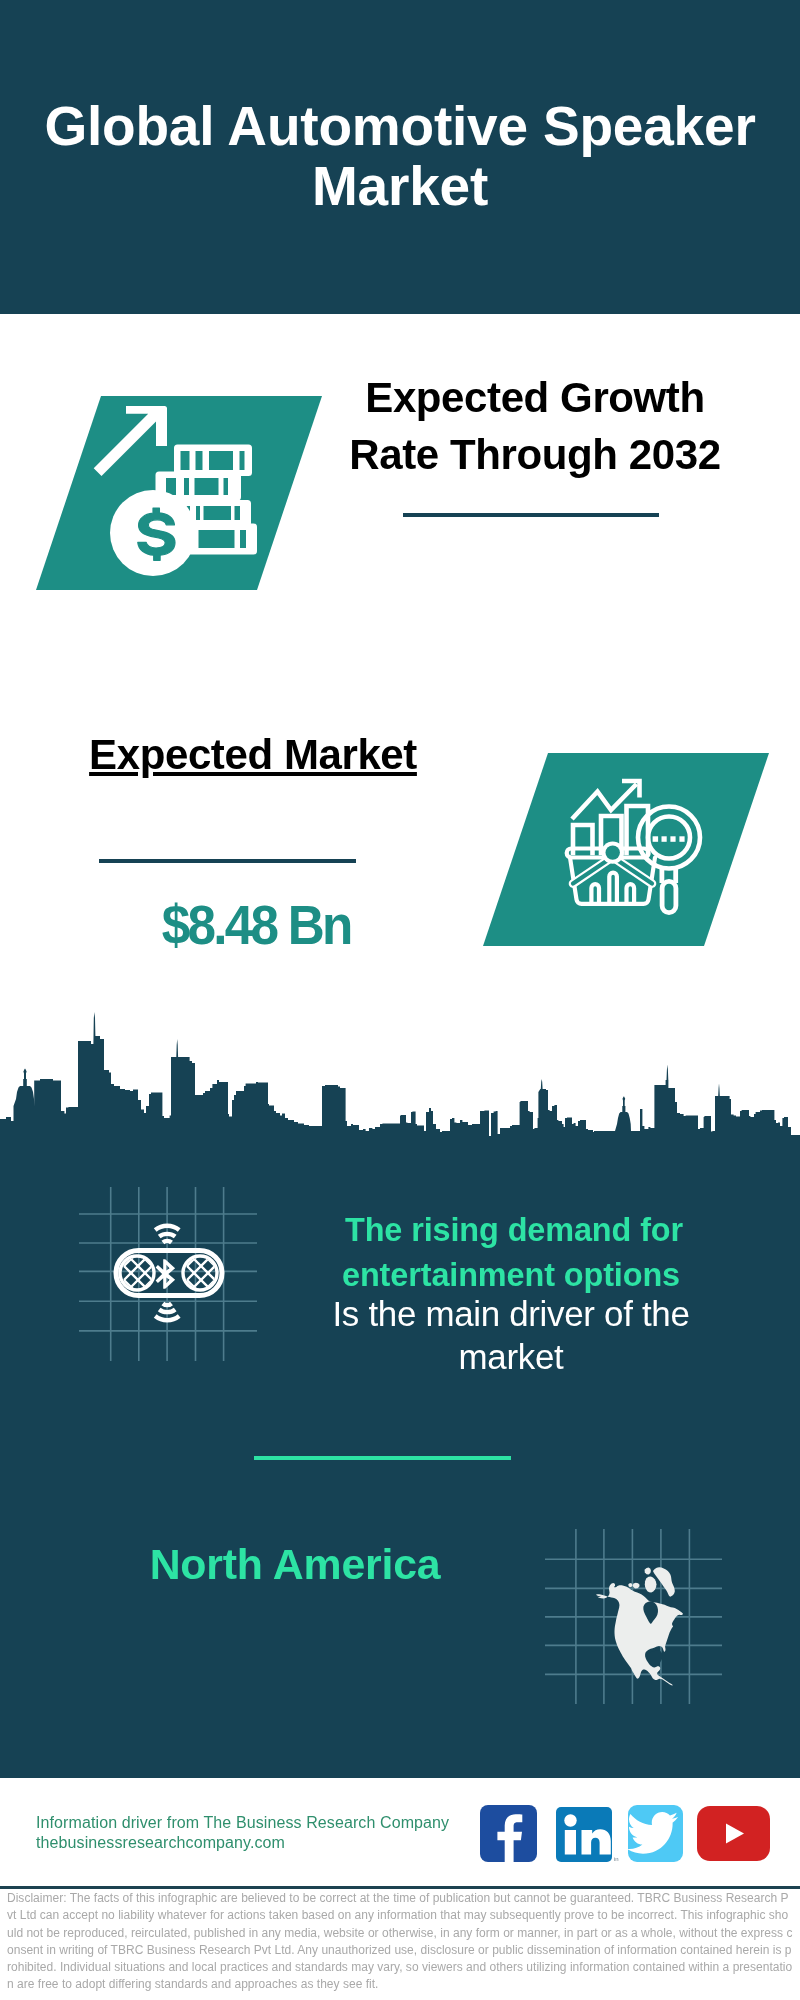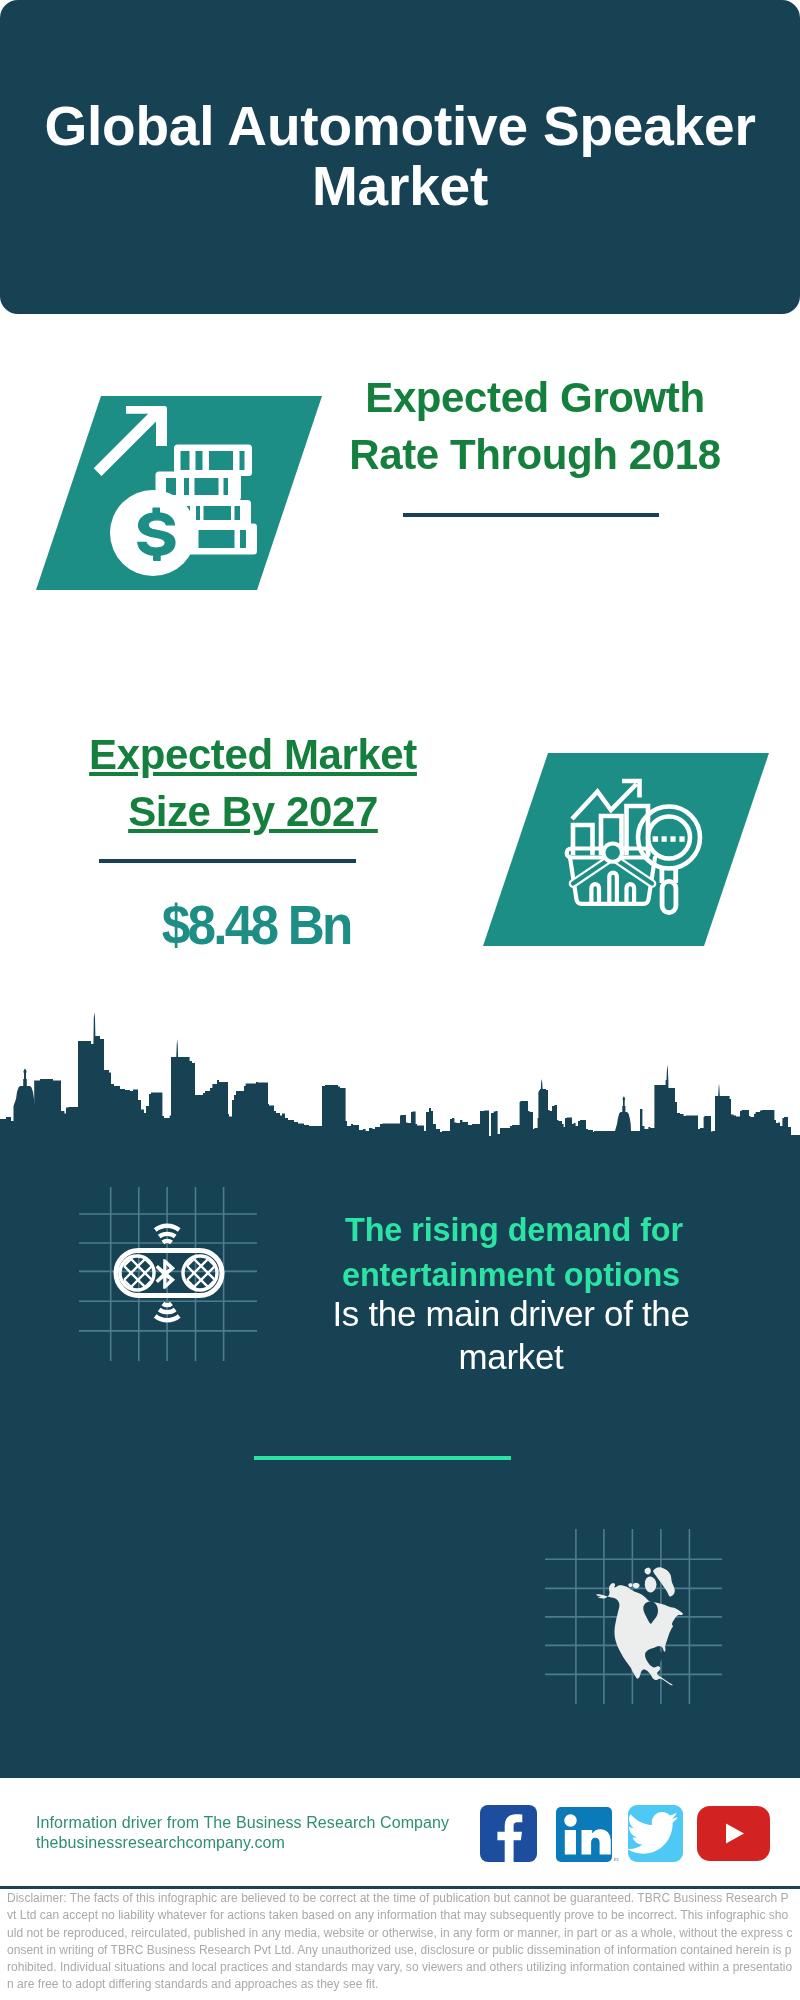--- a/index.html
+++ b/index.html
@@ -1,19 +1,19 @@
 <!DOCTYPE html>
 <html><head>
 <meta charset="utf-8">
 <title>Global Automotive Speaker Market</title>
 <style>
   html,body{margin:0;padding:0;}
   body{width:800px;height:2000px;background:#ffffff;font-family:"Liberation Sans",sans-serif;overflow:hidden;}
   .page{position:relative;width:800px;height:2000px;}
-  .header{position:absolute;left:0;top:0;width:800px;height:314px;background:#164254;border-radius:18px;}
+  .header{position:absolute;left:0;top:0;width:800px;height:314px;background:#164254;}
   .header-title{position:absolute;left:30px;top:96px;width:740px;text-align:center;color:#ffffff;
     font-size:55px;font-weight:bold;line-height:60px;letter-spacing:-0.2px;}
 
 
   
   .darkwrap{position:absolute;left:0;top:1000px;width:800px;height:778px;overflow:hidden;}
   .skyline{position:absolute;left:0;top:0;}
   .darkfill{position:absolute;left:0;top:180px;width:800px;height:598px;background:#164254;}
 
 
@@ -39,21 +39,21 @@
   #li-tm{position:absolute;left:614px;top:51px;font-size:6px;color:#6b7b86;}
   #tw{left:628px;top:0px;width:55px;height:57px;background:#4ec9f5;border-radius:9px;}
   #yt{left:697px;top:1px;width:73px;height:55px;background:#d22222;border-radius:13px;}
   .footer-rule{position:absolute;left:0;top:1886px;width:800px;height:3px;background:#1d4250;}
   .disclaimer{position:absolute;left:7px;top:1890px;width:786px;color:#a9a9a9;
      font-size:12px;line-height:17.3px;text-align:left;letter-spacing:0.02px;
      word-break:break-all;}
 
   
   .para{position:absolute;}
-  .stat-label{position:absolute;text-align:center;color:#15803d;font-weight:bold;
+  .stat-label{position:absolute;text-align:center;color:#000000;font-weight:bold;
     font-size:42px;line-height:57px;letter-spacing:-0.4px;}
   .stat-rule{position:absolute;height:4px;background:#164254;}
   .stat-value{position:absolute;text-align:center;color:#1d8e85;font-weight:bold;
     font-size:108px;line-height:108px;letter-spacing:-4px;}
   .stat-value > span{display:inline-block;transform:scaleX(0.915);transform-origin:center;}
 
   
   #stat1-label{left:285px;top:369px;width:500px;}
   #stat1-rule{left:403px;top:513px;width:256px;}
   #stat1-value{left:294px;top:554px;width:500px;}
@@ -88,21 +88,21 @@
 
       <path d="M169,523.5 h84.5 a3.5,3.5 0 0 1 3.5,3.5 v24 a3.5,3.5 0 0 1 -3.5,3.5 h-84.5 a3.5,3.5 0 0 1 -3.5,-3.5 v-24 a3.5,3.5 0 0 1 3.5,-3.5 z
                M172,530 v18 h10 v-18 z  M186,530 v18 h6 v-18 z  M198.5,530 v18 h36 v-18 z  M240,530 v18 h6 v-18 z" fill-rule="evenodd"></path>
 
       <circle cx="153" cy="533" r="43"></circle>
       <path d="M152.5,509 h7.5 v5.6 c9.6,0.7 16.6,5.9 17.4,13.9 h-9.6 c-0.9,-3.6 -4.8,-5.8 -10.4,-5.8 -6,0 -10.2,2.4 -10.2,5.9 0,2.9 2.2,4.6 7.3,5.7 l9.4,2 c9.6,2 14.1,6.1 14.1,13 0,8 -6.7,13.4 -17.2,14.3 v5.9 h-7.5 v-5.9 c-10.6,-0.8 -17.7,-6.5 -18.4,-14.8 h9.8 c0.9,4 5.2,6.4 11.4,6.4 6.2,0 10.5,-2.4 10.5,-5.9 0,-2.8 -2.1,-4.5 -7.5,-5.6 l-9.2,-1.9 c-9.4,-1.9 -14.1,-6.1 -14.1,-12.7 0,-7.7 6.6,-13.2 16.7,-14.1 z" fill="#1d8e85" stroke="#1d8e85" stroke-width="1.3" stroke-linejoin="round" transform="translate(156,533.5) scale(0.865) translate(-156,-538.5)"></path>
     </g>
   </svg>
   <div class="stat-label" id="stat1-label">
     <span>Expected Growth</span><br>
-    <span>Rate Through 2018</span>
+    <span>Rate Through 2032</span>
   </div>
   <div class="stat-rule" id="stat1-rule"></div>
 
   <svg class="para" style="left:475px;top:748px;" width="300" height="205" viewBox="475 748 300 205">
     <polygon points="548,753 769,753 704,946 483,946" fill="#1d8e85"></polygon>
     <g fill="none" stroke="#ffffff" stroke-width="4.6" stroke-linecap="square" stroke-linejoin="miter">
 
       <polyline points="572,819 597.5,791.5 611,810 636.5,784" stroke-linecap="butt"></polyline>
 
       <polyline points="622,781 639.5,781 639.5,797.5" stroke-linecap="butt"></polyline>
@@ -141,21 +141,20 @@
     </g>
     <g fill="#ffffff">
       <rect x="652.6" y="836.3" width="5.5" height="5.5"></rect>
       <rect x="661.5" y="836.3" width="5.2" height="5.5"></rect>
       <rect x="670.4" y="836.3" width="5.2" height="5.5"></rect>
       <rect x="679.4" y="836.3" width="5.2" height="5.5"></rect>
     </g>
   </svg>
   <div class="stat-label" id="stat2-label">
     <span>Expected Market</span><br>
-    <span>Size By 2027</span>
   </div>
   <div class="stat-rule" id="stat2-rule"></div>
   <div class="stat-value" id="stat2-value"><span>$8.48 Bn</span></div>
 
   <div class="darkwrap">
     <div class="darkfill"></div>
     <svg class="skyline" width="800" height="190" viewBox="0 1000 800 190">
       <path d="M0,1185 L0,1119 L6,1119 L6,1117 L11,1117 L11,1121 L13.5,1121 L13.5,1106 L16.0,1099 L17.0,1092 L18.5,1087.5 L20.0,1086 L23.2,1086 L23.2,1079 L24.0,1079 L24.0,1073.5 L23.4,1071.5 L24.7,1068.8 L25.3,1068.8 L26.6,1071.5 L26.0,1073.5 L26.0,1079 L26.8,1079 L26.8,1086 L30.0,1086 L31.5,1087.5 L33.0,1092 L34.0,1099 L34.2,1106 L34.2,1106 L34.2,1080.5 L40,1080.5 L40,1079 L53,1079 L53,1080.5 L61,1080.5 L61,1111 L64.4,1111 L64.4,1113.6 L66,1113.6 L66,1107.4 L68.4,1107.4 L68.4,1107 L78,1107 L78,1041 L91,1041 L91,1044 L93.4,1044 L93.8,1018 L94.4,1012 L95.0,1018 L95.4,1036 L100,1036 L100,1036 L100,1036 L100,1039 L104,1039 L104,1070 L109,1070 L109,1072.4 L111,1072.4 L111,1084 L114,1084 L114,1086 L120,1086 L120,1089 L125,1089 L125,1090 L130,1090 L130,1091 L133,1091 L133,1089.4 L138,1089.4 L138,1100 L141,1100 L141,1109.6 L144,1109.6 L144,1113 L146,1113 L146,1106 L149,1106 L149,1094 L151,1094 L151,1092.4 L162.4,1092.4 L162.4,1116 L164,1116 L164,1118 L169.6,1118 L169.6,1115.6 L171,1115.6 L171,1057 L176.3,1057 L176.7,1045 L177.2,1039 L177.7,1045 L178.1,1057 L189.6,1057 L189.6,1057 L189.6,1057 L189.6,1061 L192,1061 L192,1063 L195,1063 L195,1095 L203,1095 L203,1093 L205,1093 L205,1091 L210,1091 L210,1088 L212.4,1088 L212.4,1084 L217,1084 L217,1080 L219,1080 L219,1082 L228,1082 L228,1114 L229,1114 L229,1116.4 L232,1116.4 L232,1100 L234,1100 L234,1095 L236,1095 L236,1091 L244,1091 L244,1086 L245.6,1086 L245.6,1083.6 L256,1083.6 L256,1082 L258,1082 L258,1082.4 L268,1082.4 L268,1104 L269,1104 L269,1105.6 L274,1105.6 L274,1111 L276,1111 L276,1113 L280,1113 L280,1115.6 L282,1115.6 L282,1113.6 L285,1113.6 L285,1118 L288,1118 L288,1120 L294,1120 L294,1122 L298,1122 L298,1123.6 L304,1123.6 L304,1125 L309,1125 L309,1126 L322,1126 L322,1086 L325,1086 L325,1085 L338,1085 L338,1086.6 L340,1086.6 L340,1088 L345.6,1088 L345.6,1121 L347,1121 L347,1126 L351,1126 L351,1124 L353,1124 L353,1125 L359,1125 L359,1130 L363,1130 L363,1129 L365.6,1129 L365.6,1131 L369,1131 L369,1128 L372.4,1128 L372.4,1129 L375,1129 L375,1127 L380,1127 L380,1124 L382.4,1124 L382.4,1123.6 L400,1123.6 L400,1115.6 L401,1115.6 L401,1115 L406,1115 L406,1122.4 L407.4,1122.4 L407.4,1123 L411,1123 L411,1112 L412.4,1112 L412.4,1111.6 L415.6,1111.6 L415.6,1124 L417,1124 L417,1125.6 L424,1125.6 L424,1131 L426,1131 L426,1112 L429,1112 L429,1108 L431,1108 L431,1111 L433,1111 L433,1124 L436,1124 L436,1129 L440,1129 L440,1132 L442,1132 L442,1131 L450,1131 L450,1119 L452,1119 L452,1118 L454.4,1118 L454.4,1122.4 L456.4,1122.4 L456.4,1123 L460,1123 L460,1120 L462.4,1120 L462.4,1122 L468,1122 L468,1125 L472,1125 L472,1124 L480,1124 L480,1111 L484.4,1111 L484.4,1110.4 L489,1110.4 L489,1136 L491,1136 L491,1113 L493.6,1113 L493.6,1111.6 L495.6,1111.6 L495.6,1111 L497.6,1111 L497.6,1134 L500,1134 L500,1128 L510,1128 L510,1126 L512,1126 L512,1125 L519.6,1125 L519.6,1102 L520.4,1102 L520.4,1101 L528,1101 L528,1111 L529.6,1111 L529.6,1112 L533,1112 L533,1129 L534.4,1129 L534.4,1128 L537.6,1128 L537.6,1118 L538.4,1118 L538.4,1092 L540.3,1089 L540.8,1089 L541.2,1082 L541.7,1079 L542.2,1082 L542.6,1089 L546,1089 L546,1090 L548,1090 L548,1090 L548,1090 L548,1110 L549.6,1110 L549.6,1111 L552,1111 L552,1106 L554.4,1106 L554.4,1105 L557,1105 L557,1120 L558.4,1120 L558.4,1121 L562,1121 L562,1124 L563.6,1124 L563.6,1127 L565,1127 L565,1118 L567,1118 L567,1117.4 L572,1117.4 L572,1124 L573.6,1124 L573.6,1123 L575.6,1123 L575.6,1126 L578,1126 L578,1121 L580,1121 L580,1120 L586,1120 L586,1129 L588,1129 L588,1130 L593,1130 L593,1132 L594,1132 L594,1131 L615,1131 L615,1131 L617.0,1124 L618.0,1118 L619.2,1113.5 L620.6,1112 L622.3,1112 L622.3,1106 L623.0,1106 L623.0,1100.5 L622.5,1098.8 L623.6,1096.5 L624.1,1096.5 L625.2,1098.8 L624.7,1100.5 L624.7,1106 L625.4,1106 L625.4,1112 L627.1,1112 L628.5,1113.5 L629.7,1118 L630.7,1124 L631,1131 L640,1131 L640,1131 L640,1131 L640,1109 L642.4,1109 L642.4,1126 L644.4,1126 L644.4,1129 L648.4,1129 L648.4,1127 L650.4,1127 L650.4,1128 L654.4,1128 L654.4,1085 L664,1085 L664,1085 L665.6,1085 L665.6,1080 L666.5,1080 L666.9,1070 L667.4,1064.4 L667.9,1070 L668.3,1080 L668.4,1080 L668.4,1088 L675,1088 L675,1102 L677,1102 L677,1113 L680,1113 L680,1114 L683.6,1114 L683.6,1116 L685.6,1116 L685.6,1115.6 L698,1115.6 L698,1129 L700,1129 L700,1128 L703.6,1128 L703.6,1117 L704.4,1117 L704.4,1116 L711,1116 L711,1131.6 L712.4,1131.6 L712.4,1131 L715,1131 L715,1096 L718.2,1096 L718.6,1088 L719.0,1083.6 L719.4,1088 L719.8,1096 L729.6,1096 L729.6,1096 L729.6,1096 L729.6,1099 L731,1099 L731,1114.4 L733.6,1114.4 L733.6,1115.6 L736,1115.6 L736,1116.4 L740,1116.4 L740,1111 L741.6,1111 L741.6,1110 L749,1110 L749,1116 L750.4,1116 L750.4,1117 L754,1117 L754,1114 L755.6,1114 L755.6,1112 L760,1112 L760,1110.4 L762,1110.4 L762,1110 L774.4,1110 L774.4,1120 L776,1120 L776,1123 L778,1123 L778,1122.4 L780,1122.4 L780,1126 L782.4,1126 L782.4,1118 L784,1118 L784,1117 L788,1117 L788,1127 L791,1127 L791,1135 L800,1135 L800,1135 L800,1185 Z" fill="#164254"></path>
     </svg>
 
@@ -239,21 +238,21 @@
       <path d="M645.55,1648.72L647.2,1647.62L649.12,1647.08L651.05,1646.53L652.98,1645.97L654.9,1645.42L656.55,1645.42L657.92,1645.97L659.02,1647.35L659.85,1649.0L660.12,1650.92L659.85,1652.85L659.02,1654.78L657.92,1656.7L656.55,1658.35L655.17,1659.72L653.52,1660.83L651.88,1661.1L650.5,1660.28L649.12,1658.9L648.02,1657.25L646.92,1655.33L646.1,1653.4L645.55,1651.47Z" fill="#164254"></path>
     </g>
 </svg>
 
   <div class="driver-text">
     <span class="hl">The rising demand for entertainment options</span><br>
     <span class="rest">Is the main driver of the market</span>
   </div>
   <div class="mid-rule"></div>
   <div class="region-text">
-    <br>
+    <span class="hl">North America</span><br>
   </div>
 
   <div class="footer-source">
     <div>Information driver from The Business Research Company</div>
     <div>thebusinessresearchcompany.com</div>
   </div>
   <div class="social">
     <div class="sico" id="fb">
       <svg width="57" height="57" viewBox="0 0 57 57">
           <path d="M33.6,57 V35.2 h7.3 l1.1,-8.5 h-8.4 v-5.4 c0,-2.5 0.7,-4.1 4.2,-4.1 l4.5,0 v-7.6 c-0.8,-0.1 -3.5,-0.3 -6.6,-0.3 -6.5,0 -11,4 -11,11.3 v6.1 h-7.3 v8.5 h7.3 V57 z" fill="#ffffff"></path>

